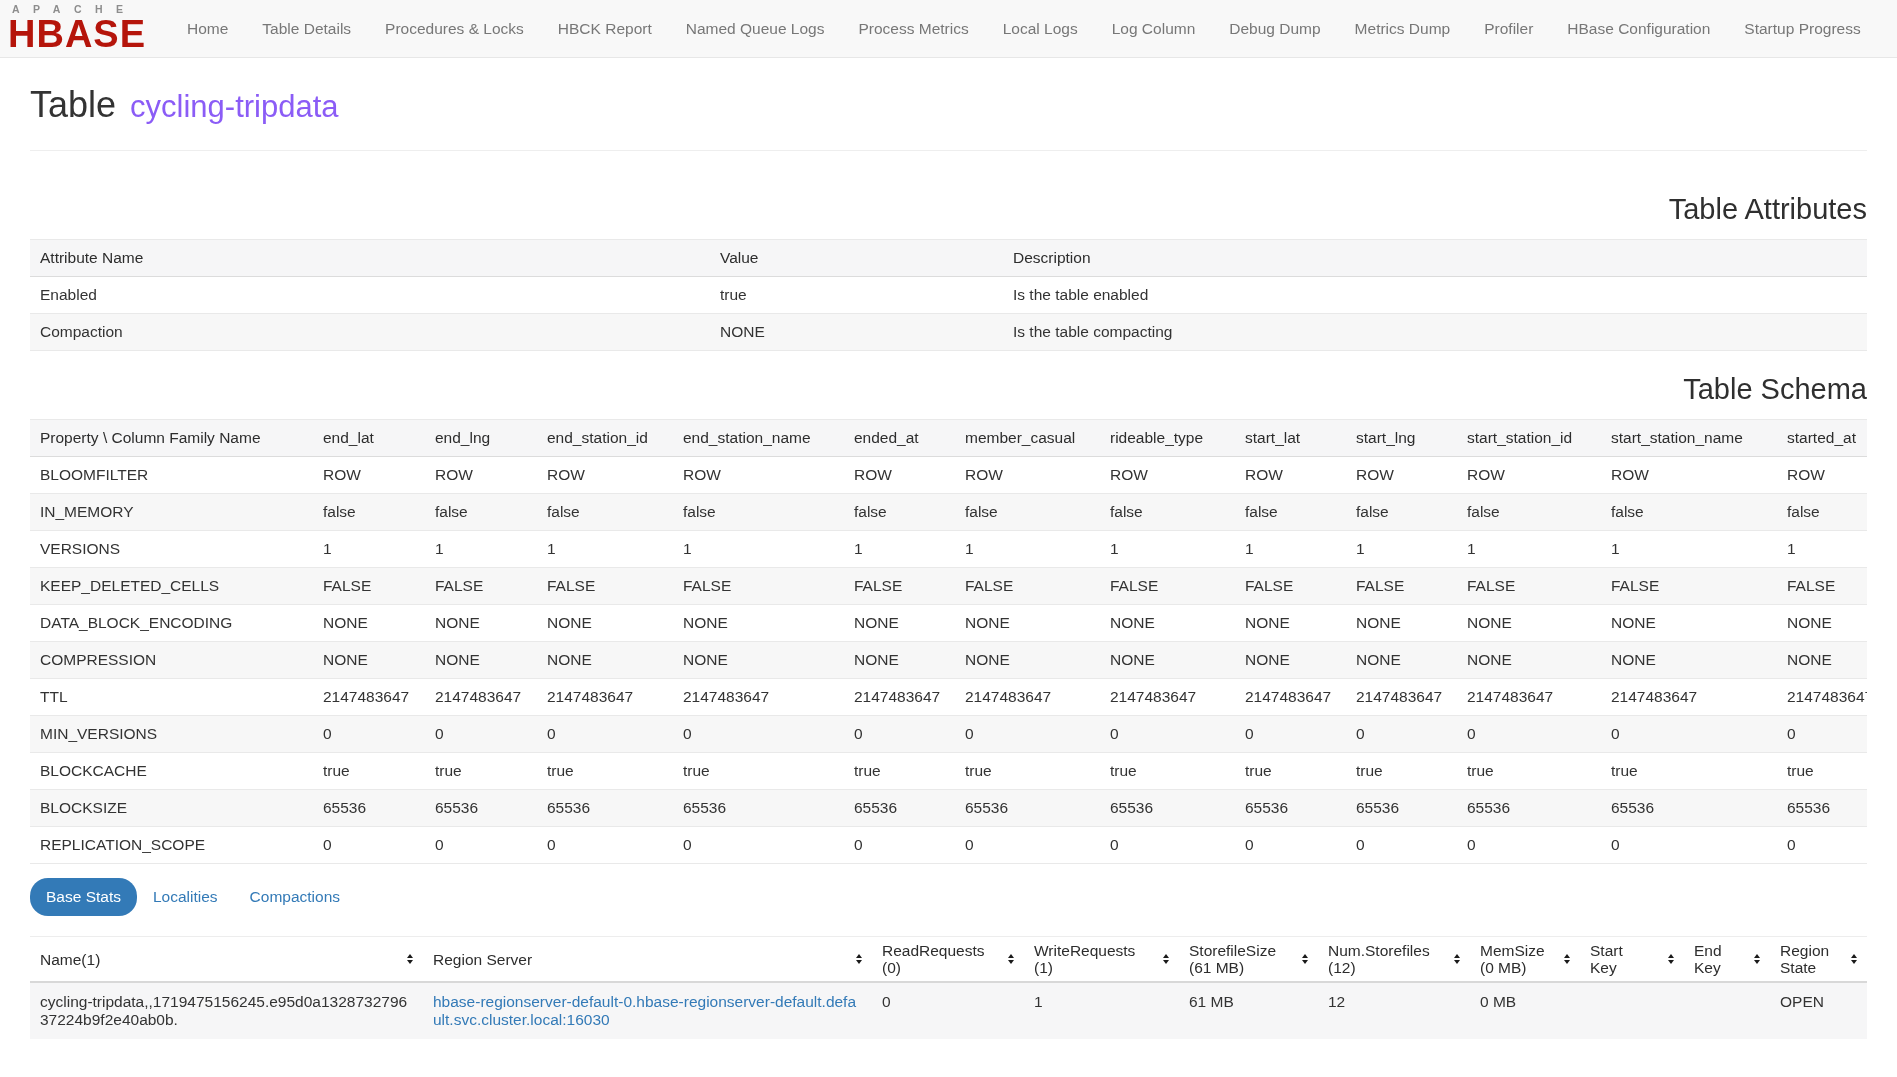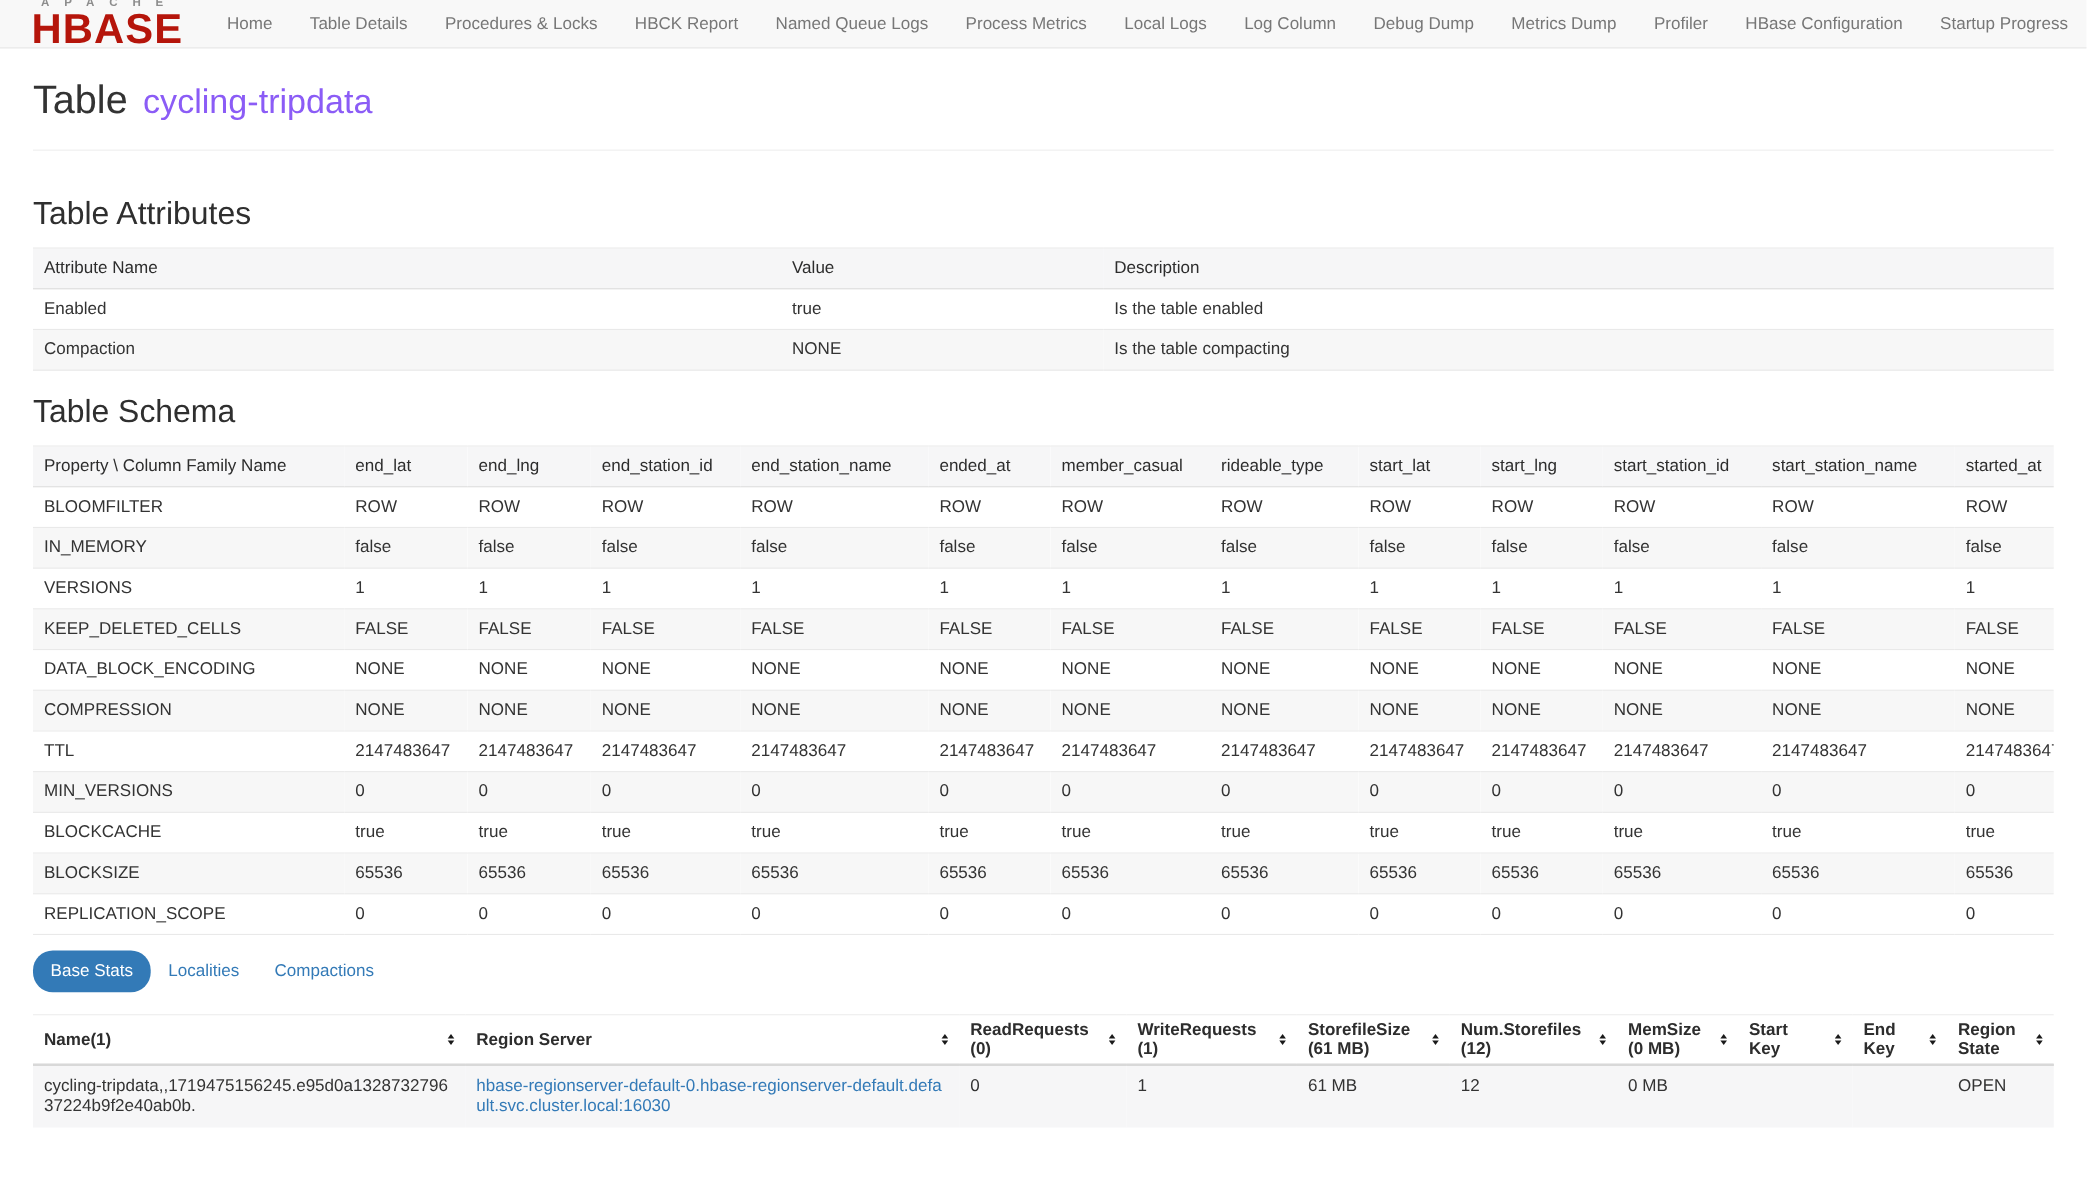--- a/index.html
+++ b/index.html
@@ -8,23 +8,22 @@
     width:1897px; height:1077px; overflow:hidden;
     background:#fff; color:#333;
     font-family:"Liberation Sans", sans-serif;
     font-size:15.5px;
   }
   a { color:#337ab7; text-decoration:none; }
 
   
   .navbar {
     display:flex; align-items:center;
-    height:44px; background:#f8f8f8; border-bottom:1px solid #e7e7e7;
-    padding-left:28px;
-    text-align:center;
+    height:58px; background:#f8f8f8; border-bottom:1px solid #e7e7e7;
+    padding-left:8px;
   }
   .logo { display:flex; flex-direction:column; line-height:1; cursor:pointer; width:140px; }
   .logo-top {
     font-size:10.5px; font-weight:bold; color:#8d8d8d;
     letter-spacing:13.5px; padding-left:4px; margin-bottom:1px; white-space:nowrap;
   }
   .logo-main {
     font-size:38px; font-weight:bold; color:#b5150b;
     letter-spacing:1px; white-space:nowrap;
   }
@@ -34,21 +33,21 @@
   }
 
   
   .container { padding:0 30px; }
   .page-header { padding-top:26px; }
   .page-title { display:flex; align-items:baseline; margin:0; font-weight:normal; }
   .page-title .main { font-size:36px; color:#333; }
   .page-title .sub { font-size:31px; color:#8b5cf6; margin-left:14px; }
   .title-divider { border:none; border-top:1px solid #eee; margin:24px 0 0 0; }
 
-  h2.section-heading { font-size:29px; font-weight:normal; color:#2f2f2f; margin:0 0 13px 0; }
+  h2.section-heading { font-size:29px; font-weight:normal; color:#2f2f2f; margin:0 0 13px 0;text-align:right; }
   .mt-lg { margin-top:42px !important; }
   .mt-sm { margin-top:22px !important; }
 
   
   table.data { width:100%; border-collapse:collapse; border-top:1px solid #e9e9e9; }
   table.data th, table.data td { text-align:left; padding:9px 10px; line-height:18px; }
   table.data thead th {
     font-weight:normal; background:#f6f6f7; border-bottom:1px solid #dcdcdc; color:#2d2d2d;
   }
   table.data tbody tr td { border-bottom:1px solid #e9e9e9; }
@@ -59,21 +58,21 @@
   
   .nav-pills { display:flex; list-style:none; margin:14px 0 0 0; padding:0; }
   .nav-pills li a {
     display:block; padding:10px 16px; border-radius:4px; font-size:15.5px; color:#337ab7;
   }
   .nav-pills li a.active { background:#337ab7; color:#fff;border-radius:18px; }
 
   
   table.regions { width:100%; border-collapse:collapse; table-layout:fixed; margin-top:20px; border-top:1px solid #ededed; }
   table.regions thead th {
-    text-align:left; font-weight:bold; color:#2d2d2d; vertical-align:middle;
+    text-align:left; font-weight:normal; color:#2d2d2d; vertical-align:middle;
     padding:5px 10px; border-bottom:2px solid #d8d8d8; cursor:pointer; line-height:17px;
   }
   table.regions tbody td {
     text-align:left; vertical-align:top; padding:10px; line-height:18px;
   }
   table.regions tbody tr:nth-child(odd) { background:#f6f6f7; }
   .th-inner { display:flex; justify-content:space-between; align-items:center; gap:4px; }
   .th-labels { display:flex; flex-direction:column; }
   .sort-icon { display:inline-flex; flex-direction:column; gap:2px; flex:0 0 auto; }
   .sort-icon::before {

